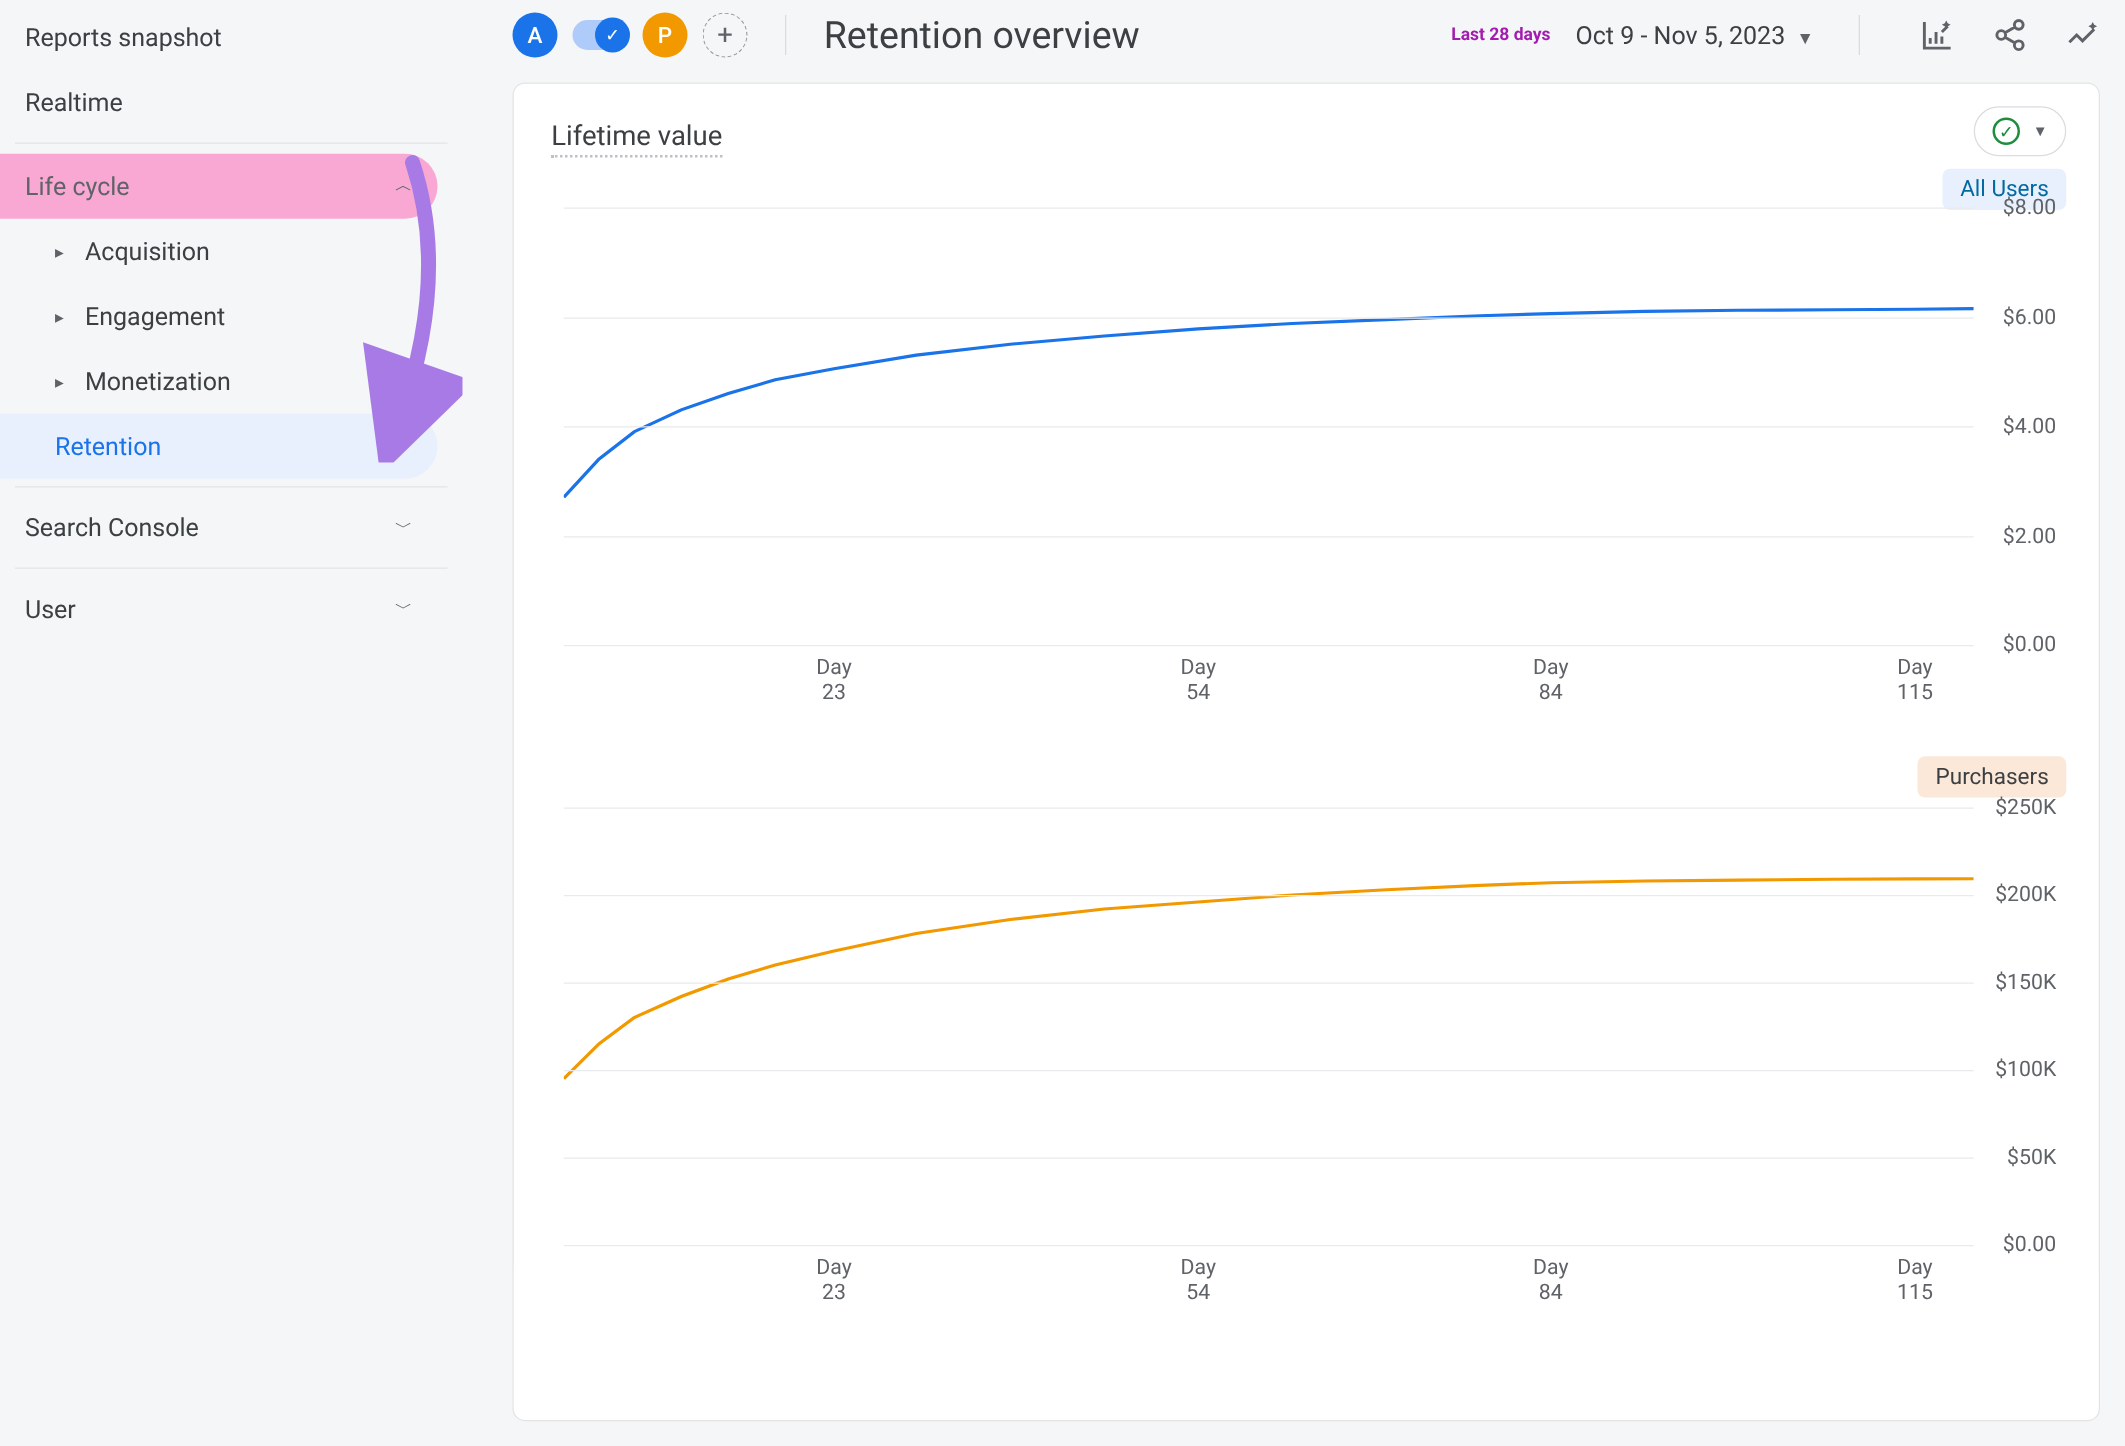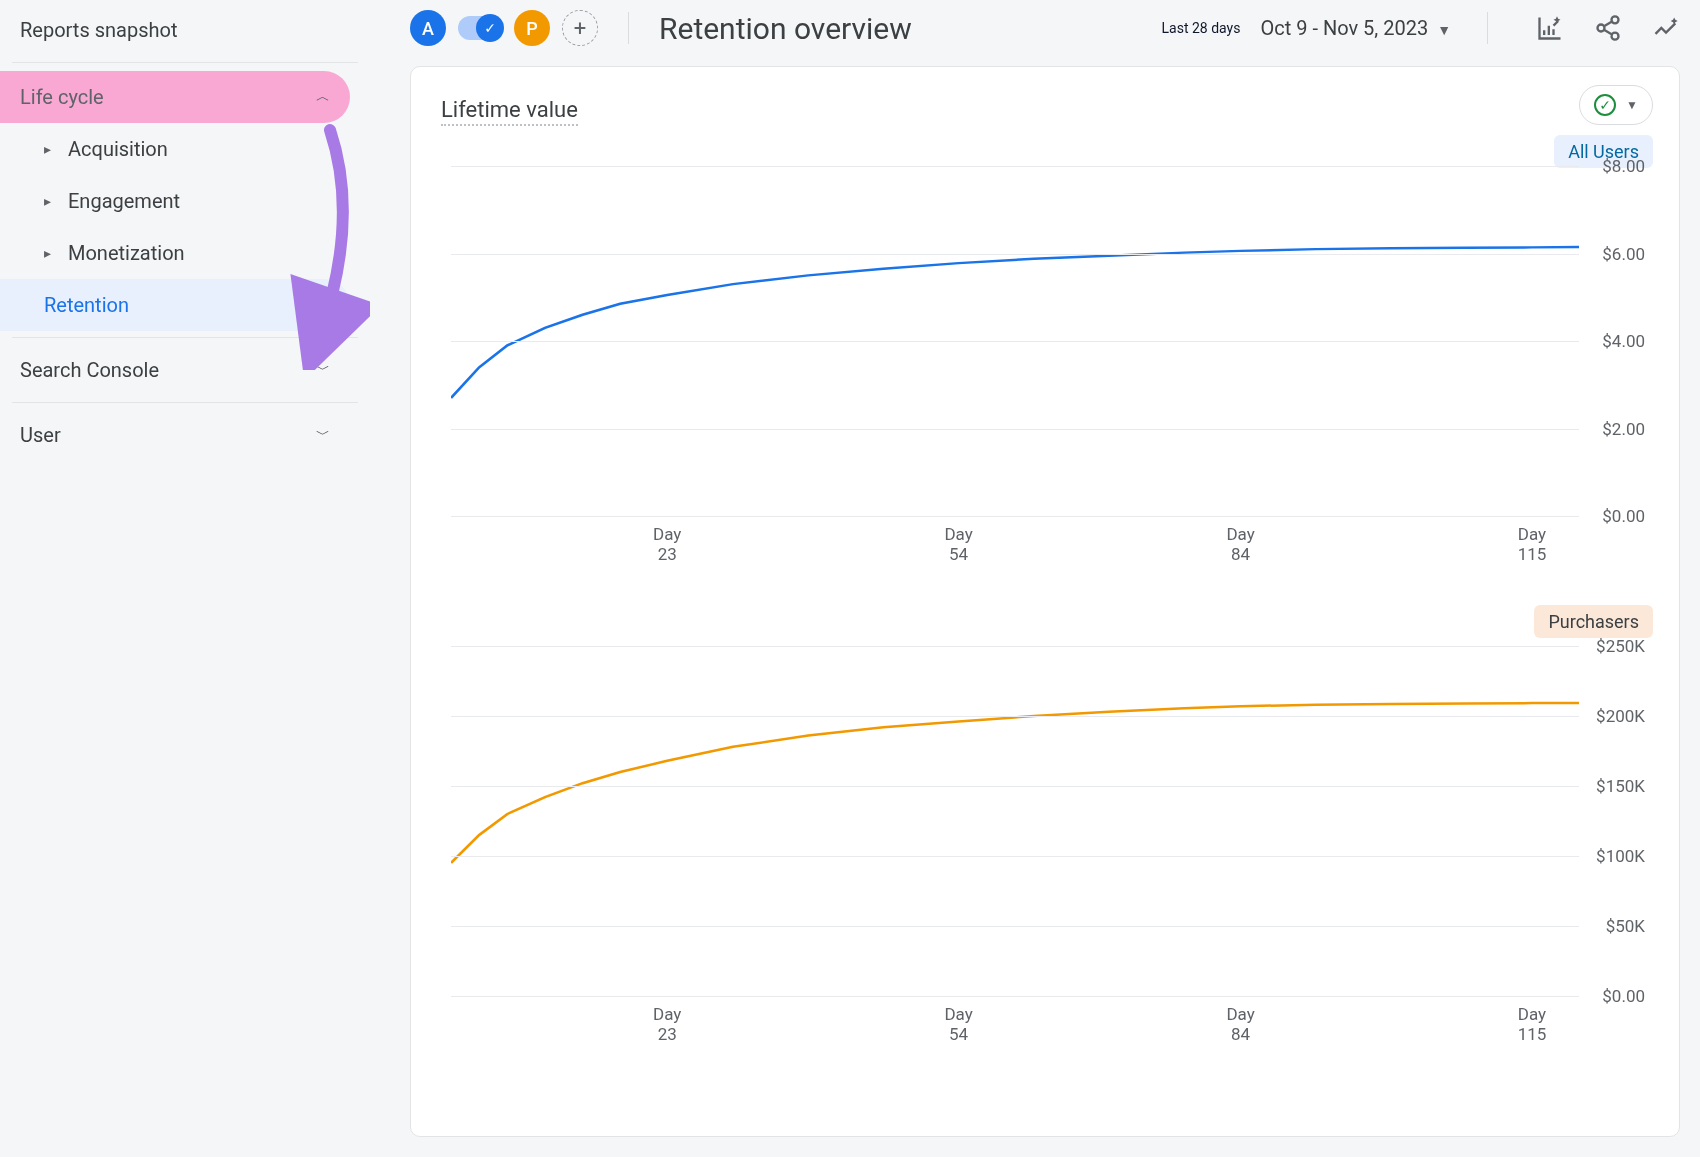--- a/index.html
+++ b/index.html
@@ -21,21 +21,21 @@
 
 .header { display: flex; align-items: center; padding: 10px 20px 20px 40px; gap: 12px; }
 .avatar { width: 36px; height: 36px; border-radius: 50%; color: #fff; display: flex; align-items: center; justify-content: center; font-size: 18px; font-weight: 500; }
 .avatar.blue { background: #1a73e8; }
 .avatar.orange { background: #f29900; }
 .toggle { width: 44px; height: 24px; background: #aecbfa; border-radius: 12px; position: relative; cursor: pointer; }
 .toggle::after { content: '✓'; position: absolute; right: -2px; top: -2px; width: 28px; height: 28px; background: #1a73e8; border-radius: 50%; color: #fff; display: flex; align-items: center; justify-content: center; font-size: 14px; }
 .add-circle { width: 36px; height: 36px; border: 1.5px dashed #9aa0a6; border-radius: 50%; display: flex; align-items: center; justify-content: center; color: #5f6368; font-size: 22px; cursor: pointer; }
 .vdiv { width: 1px; height: 32px; background: #dadce0; margin: 0 18px; }
 .title { font-size: 30px; color: #3c4043; font-weight: 400; flex: 1; }
-.date-prefix { font-size: 14px; color: #0f172a; margin-right: 8px; }
+.date-prefix { font-size: 14px; color: #a21caf; margin-right: 8px; font-weight: bold; }
 .date-range { font-size: 20px; color: #3c4043; margin-right: 6px; cursor: pointer; }
 .hicon { width: 28px; height: 28px; color: #5f6368; margin-left: 18px; cursor: pointer; }
 
 
 .card { background: #fff; border: 1px solid #e4e4e4; border-radius: 10px; margin: 0 20px 20px 40px; padding: 30px 30px 24px 30px; flex: 1; display: flex; flex-direction: column; position: relative; }
 .card-title { font-size: 22px; color: #3c4043; border-bottom: 2px dotted #bdc1c6; display: inline-block; padding-bottom: 2px; }
 .segment-dd { position: absolute; top: 18px; right: 26px; border: 1px solid #dadce0; border-radius: 22px; padding: 8px 14px; display: flex; align-items: center; gap: 10px; cursor: pointer; }
 .check-circle { width: 22px; height: 22px; border: 2px solid #1e8e3e; border-radius: 50%; display: flex; align-items: center; justify-content: center; color: #1e8e3e; font-size: 14px; }
 .segment-chip { position: absolute; right: 26px; padding: 6px 14px; border-radius: 6px; font-size: 18px; }
 .chip-blue { background: #e8f0fe; color: #0369a1; top: 68px; }
@@ -54,20 +54,21 @@
 .footnote { font-size: 19px; color: #5f6368; margin-top: 18px; }
 
 
 .arrow { position: absolute; left: 290px; top: 120px; pointer-events: none; }
 </style>
 </head>
 <body>
 
 <nav class="sidebar">
   <div class="nav-item">Reports snapshot</div>
+  <div class="nav-item">Realtime</div>
   <div class="nav-divider"></div>
   <div class="nav-item section">
     <span>Life cycle</span>
     <span class="chev">︿</span>
   </div>
   <div class="nav-item sub caret">Acquisition</div>
   <div class="nav-item sub caret">Engagement</div>
   <div class="nav-item sub caret">Monetization</div>
   <div class="nav-item sub active">Retention</div>
   <div class="nav-divider"></div>

